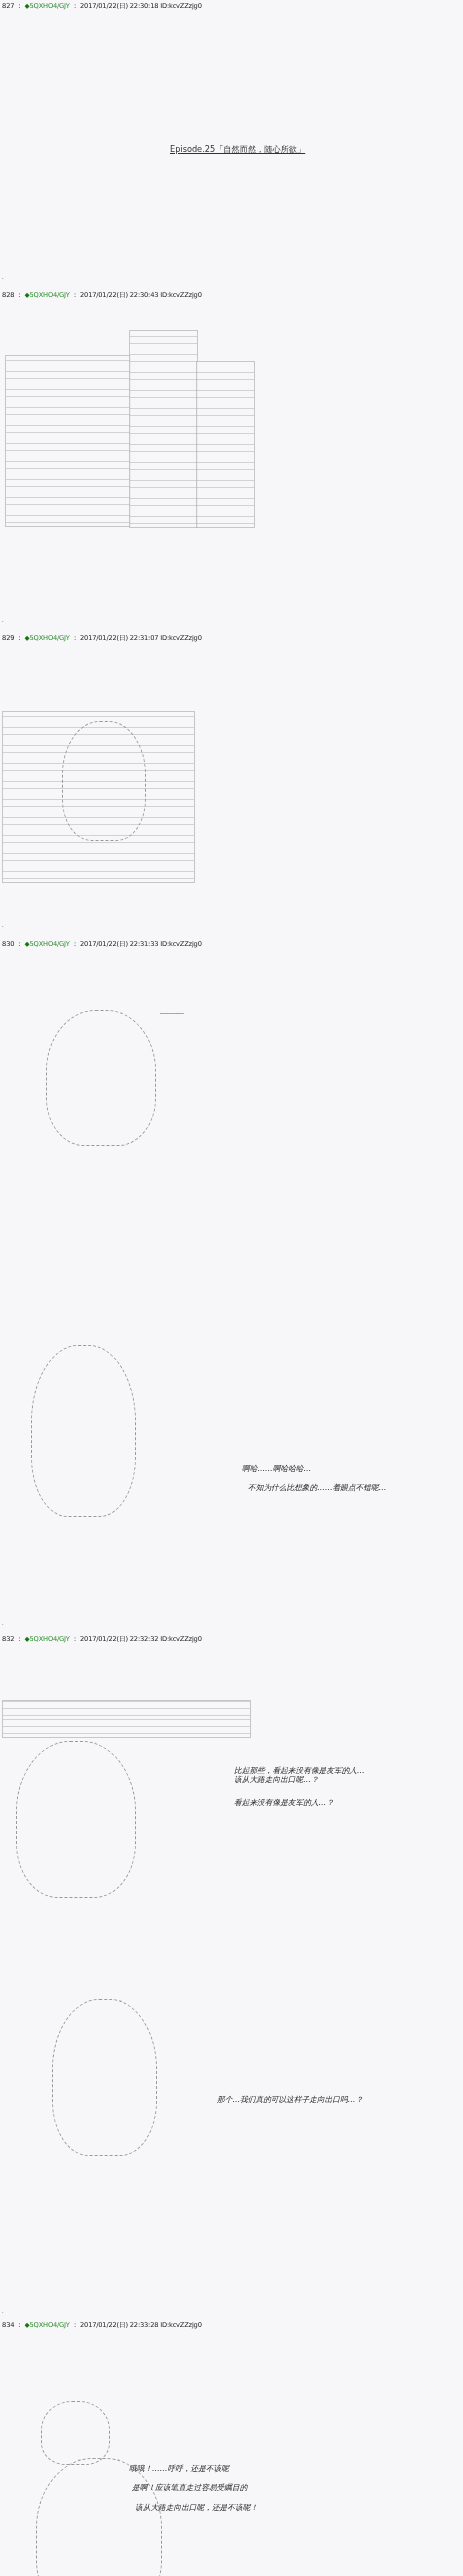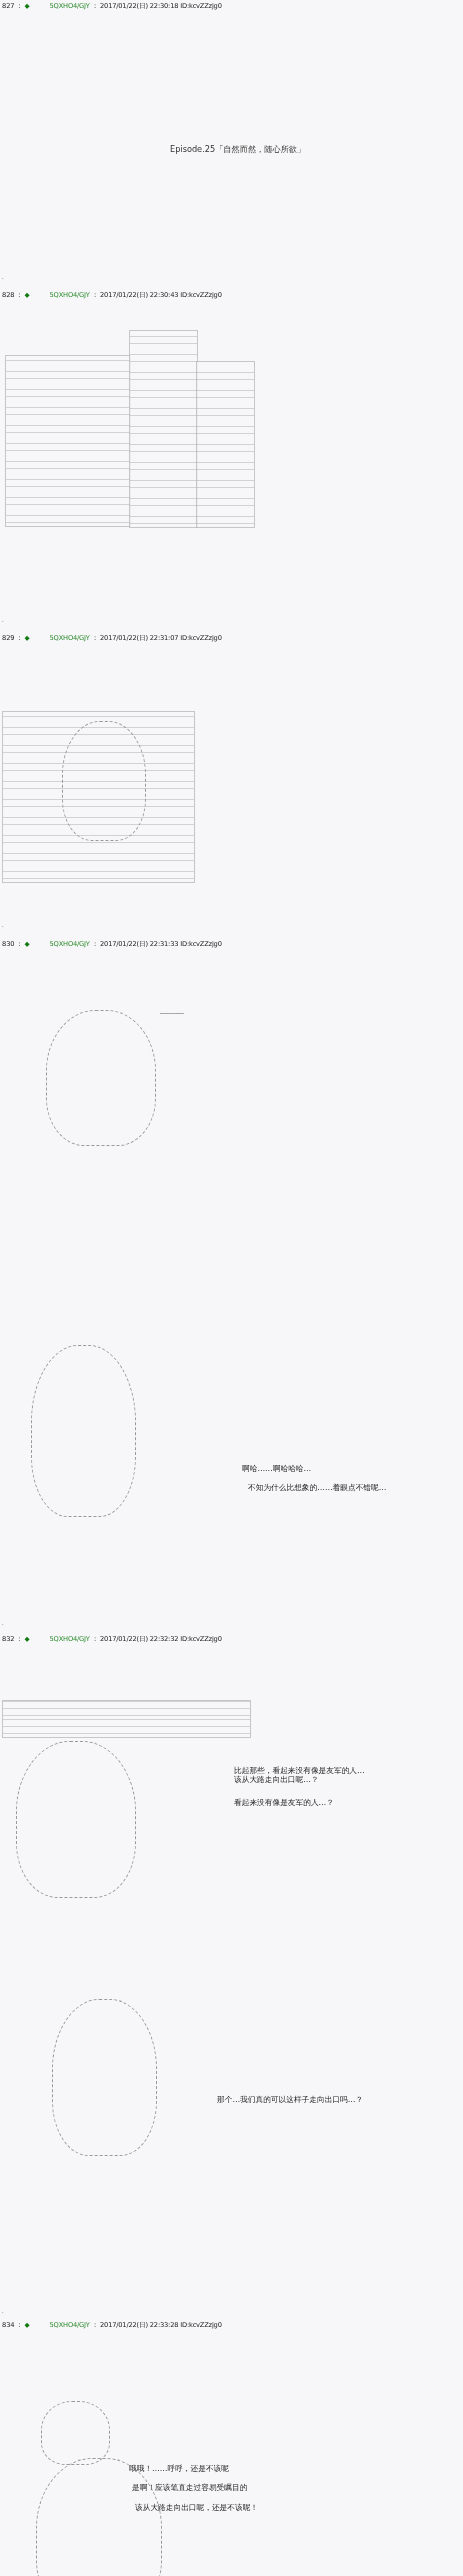--- a/index.html
+++ b/index.html
@@ -1,23 +1,23 @@
 <!DOCTYPE html>
 <html style="font-size:8.2px"><head>
 <meta charset="utf-8">
 <style>
   html, body { margin:0; padding:0; background:#f7f7f9; }
   body { width:464px; height:4058px; position:relative; overflow:hidden;
          font-family:"DejaVu Sans", "Liberation Sans", sans-serif; color:#222; }
   .hdr { position:absolute; left:2.1px; font-size:6.7px; white-space:nowrap; letter-spacing:-0.2px; }
-  .hdr .trip { color:#2a8a2a;margin-left:20px; }
+  .hdr .trip { color:#2a8a2a; }
   .hdr .dia { color:#117a11; }
   .dot { position:absolute; left:2.1px; font-size:5.2px; color:#444; }
-  .title { position:absolute; left:170px; top:144px; font-size:8.2px; color:#333; }
-  .dlg { position:absolute; font-size:7.7px; color:#222; white-space:nowrap; line-height:1.6; }
+  .title { position:absolute; left:170px; top:144px; font-size:8.2px; color:#333;text-decoration:underline; }
+  .dlg { position:absolute; font-size:7.7px; color:#222; white-space:nowrap; line-height:1.6;font-style:italic; }
   .aa { position:absolute; font-family:"DejaVu Sans Mono", monospace; font-size:5.7px; line-height:6.2px;
         color:#333; white-space:pre; overflow:hidden; }
   .box { position:absolute; border:0.5px solid #bbb; background:
          repeating-linear-gradient(0deg,#f7f7f9 0 3.1px,#c9c9cc 3.1px 3.6px); opacity:.8; }
   .face { position:absolute; border:0.5px dashed #999; border-radius:45% 45% 35% 35%; }
 </style>
 </head>
 <body>
 
 <div class="hdr" style="top:2.1px">827 ： <span class="dia">◆</span><span class="trip">5QXHO4/GJY</span> ： 2017/01/22(日) 22:30:18 ID:kcvZZzjg0</div>

